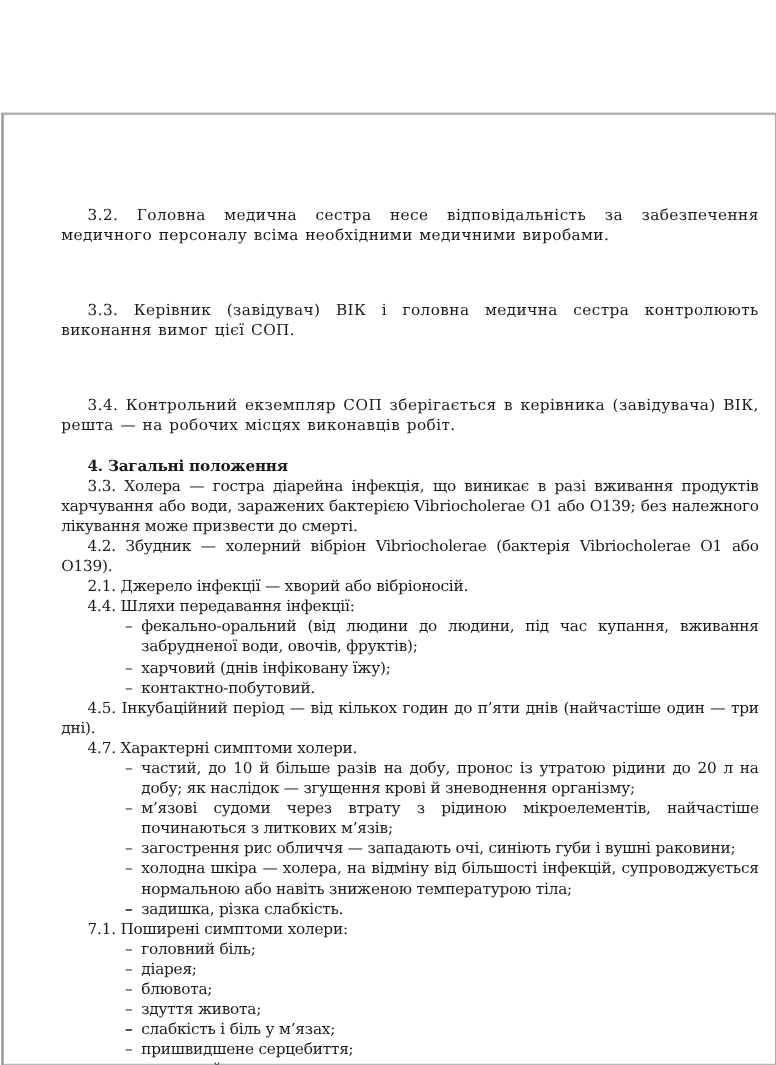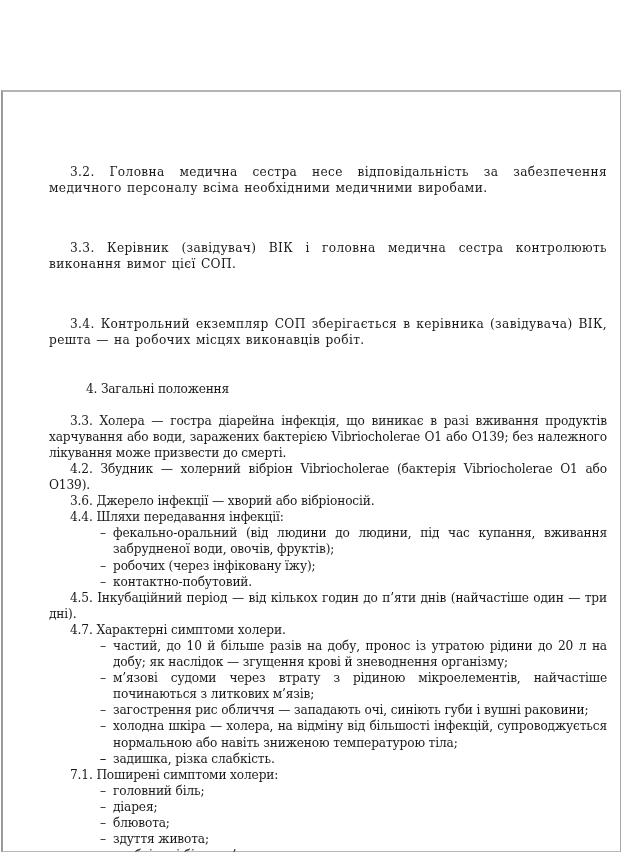--- a/index.html
+++ b/index.html
@@ -46,23 +46,23 @@
       word-spacing: 1px;
       margin-top: 44px;
     }
     .num {
       font-weight: normal;
     }
     .section-gap {
       height: 16px;
     }
     .heading {
-      margin: 16px;
+      margin: 0;
       text-indent: 21px;
-      font-weight: normal;
+      font-weight: bold;
       letter-spacing: -0.2px;
     }
     .list {
       margin: 0;
       padding: 0;
       list-style: none;
     }
     .list li {
       position: relative;
       padding-left: 64px;
@@ -83,25 +83,25 @@
 
   <p class="para tight"><span class="num">3.2.</span> <span>Головна медична сестра несе відповідальність за забезпечення медичного персоналу всіма необхідними медичними виробами.</span></p>
   <p class="para tight"><span class="num">3.3.</span> <span>Керівник (завідувач) ВІК і головна медична сестра контролюють виконання вимог цієї СОП.</span></p>
   <p class="para tight"><span class="num">3.4.</span> <span>Контрольний екземпляр СОП зберігається в керівника (завідувача) ВІК, решта — на робочих місцях виконавців робіт.</span></p>
 
   <div class="section-gap"></div>
 
   <p class="heading">4. Загальні положення</p>
   <p class="para">3.3. Холера — гостра діарейна інфекція, що виникає в разі вживання продуктів харчування або води, заражених бактерією Vibriocholerae O1 або O139; без належного лікування може призвести до смерті.</p>
   <p class="para">4.2. Збудник — холерний вібріон Vibriocholerae (бактерія Vibriocholerae O1 або O139).</p>
-  <p class="para">3.6. Джерело інфекції — хворий або вібріоносій.</p>
+  <p class="para">2.1. Джерело інфекції — хворий або вібріоносій.</p>
   <p class="para">4.4. Шляхи передавання інфекції:</p>
   <ul class="list">
     <li><span class="dash">–</span><span>фекально-оральний (від людини до людини, під час купання, вживання забрудненої води, овочів, фруктів);</span></li>
-    <li><span class="dash">–</span><span>робочих (через інфіковану їжу);</span></li>
+    <li><span class="dash">–</span><span>харчовий (днів інфіковану їжу);</span></li>
     <li><span class="dash">–</span><span>контактно-побутовий.</span></li>
   </ul>
   <p class="para">4.5. Інкубаційний період — від кількох годин до п’яти днів (найчастіше один — три дні).</p>
   <p class="para">4.7. Характерні симптоми холери.</p>
   <ul class="list">
     <li><span class="dash">–</span><span>частий, до 10 й більше разів на добу, пронос із утратою рідини до 20 л на добу; як наслідок — згущення крові й зневоднення організму;</span></li>
     <li><span class="dash">–</span><span>м’язові судоми через втрату з рідиною мікроелементів, найчастіше починаються з литкових м’язів;</span></li>
     <li><span class="dash">–</span><span>загострення рис обличчя — западають очі, синіють губи і вушні раковини;</span></li>
     <li><span class="dash">–</span><span>холодна шкіра — холера, на відміну від більшості інфекцій, супроводжується нормальною або навіть зниженою температурою тіла;</span></li>
     <li><span class="dash">–</span></li>

